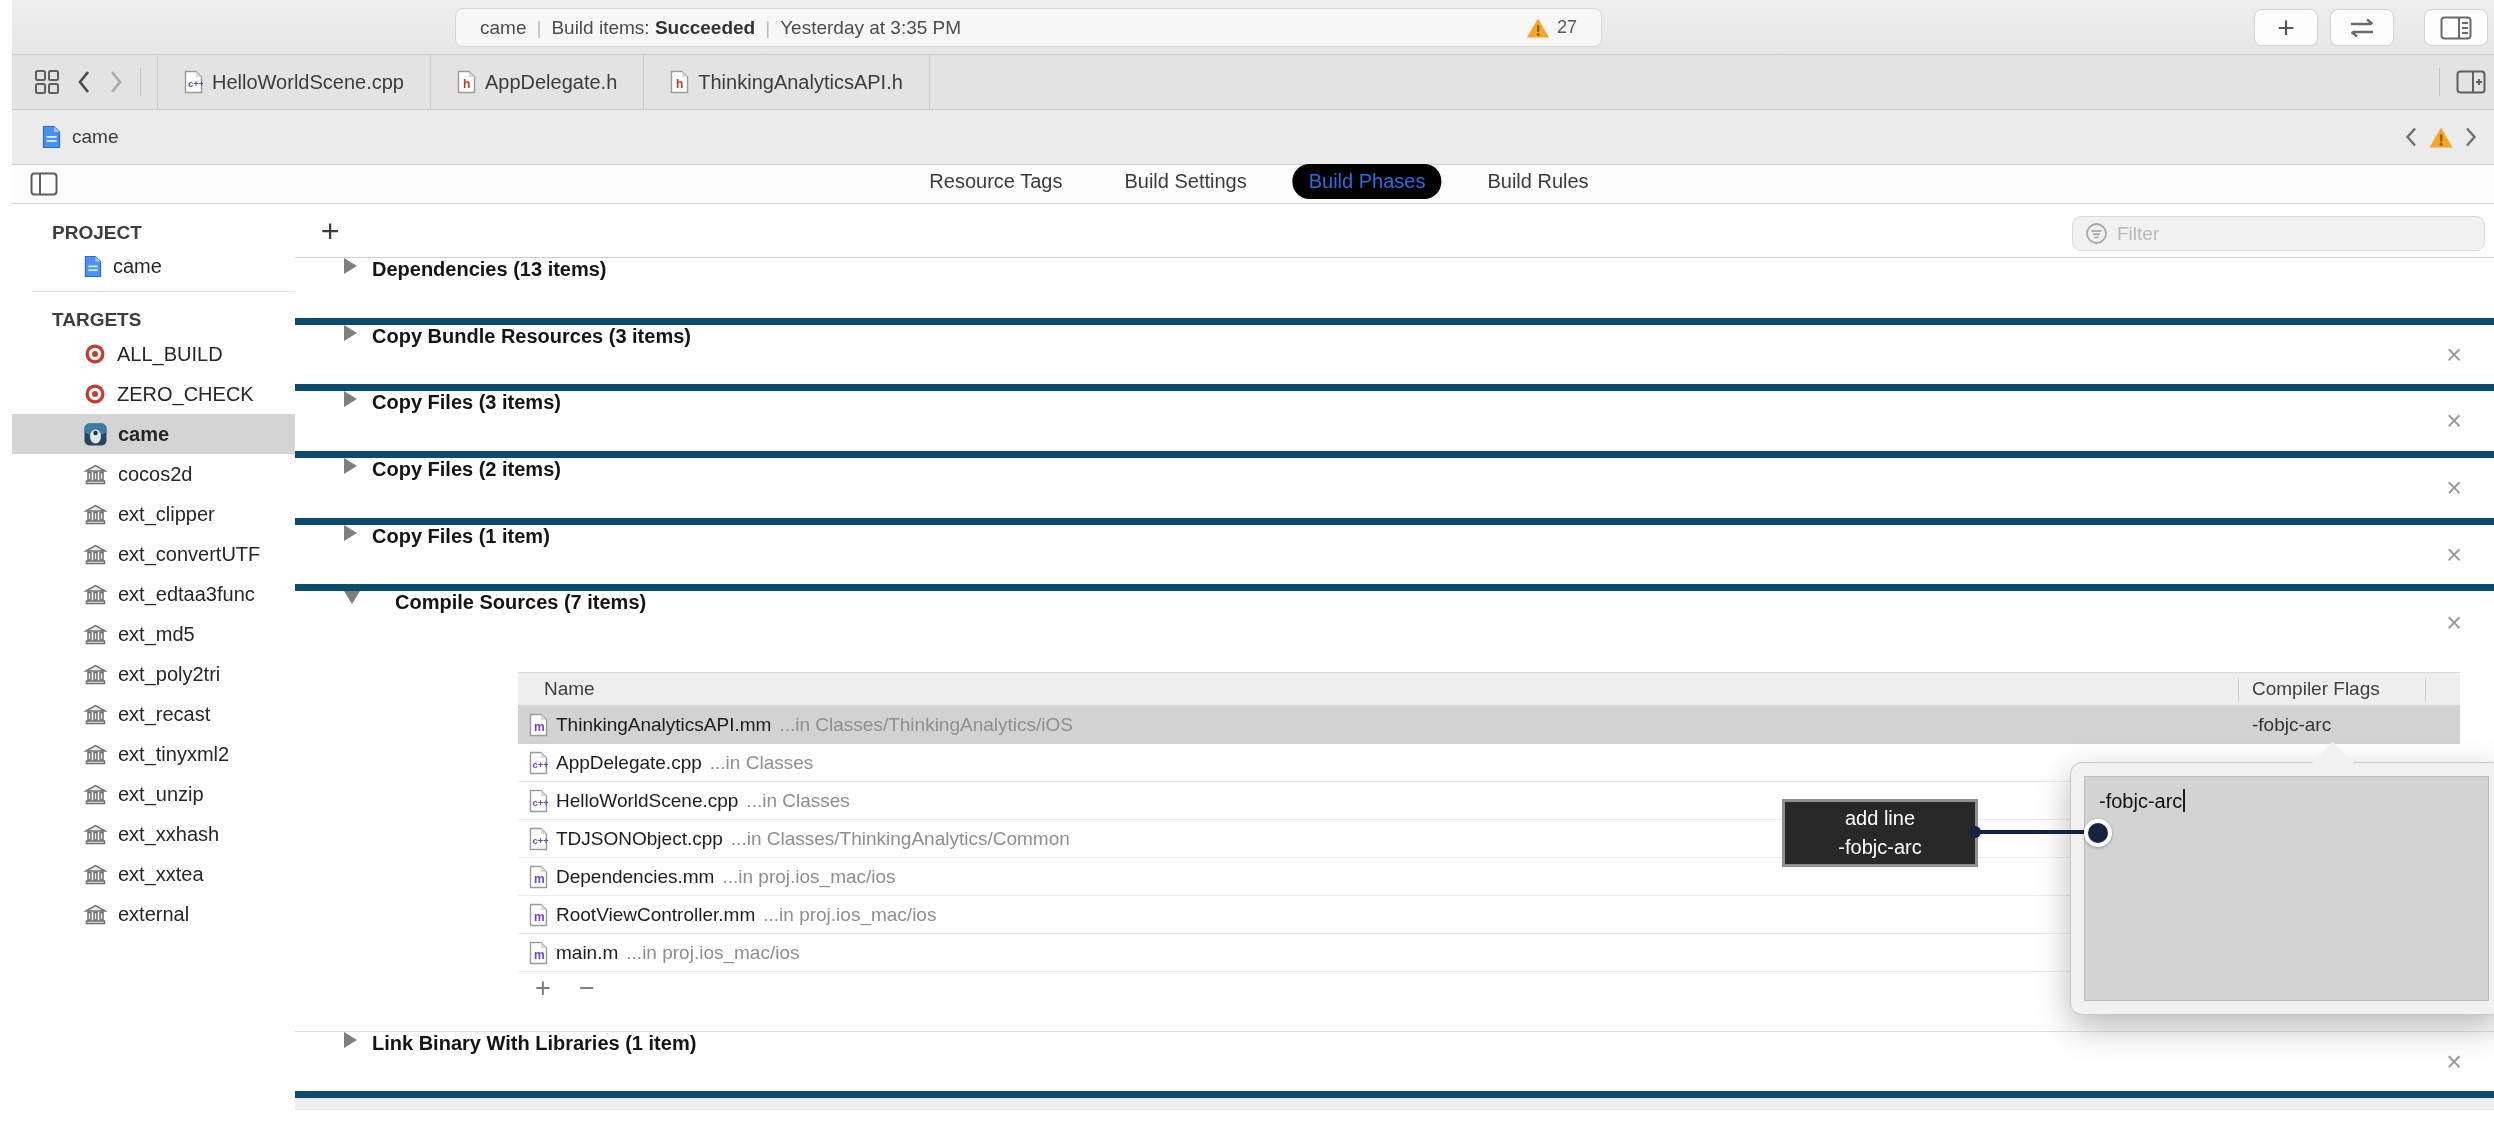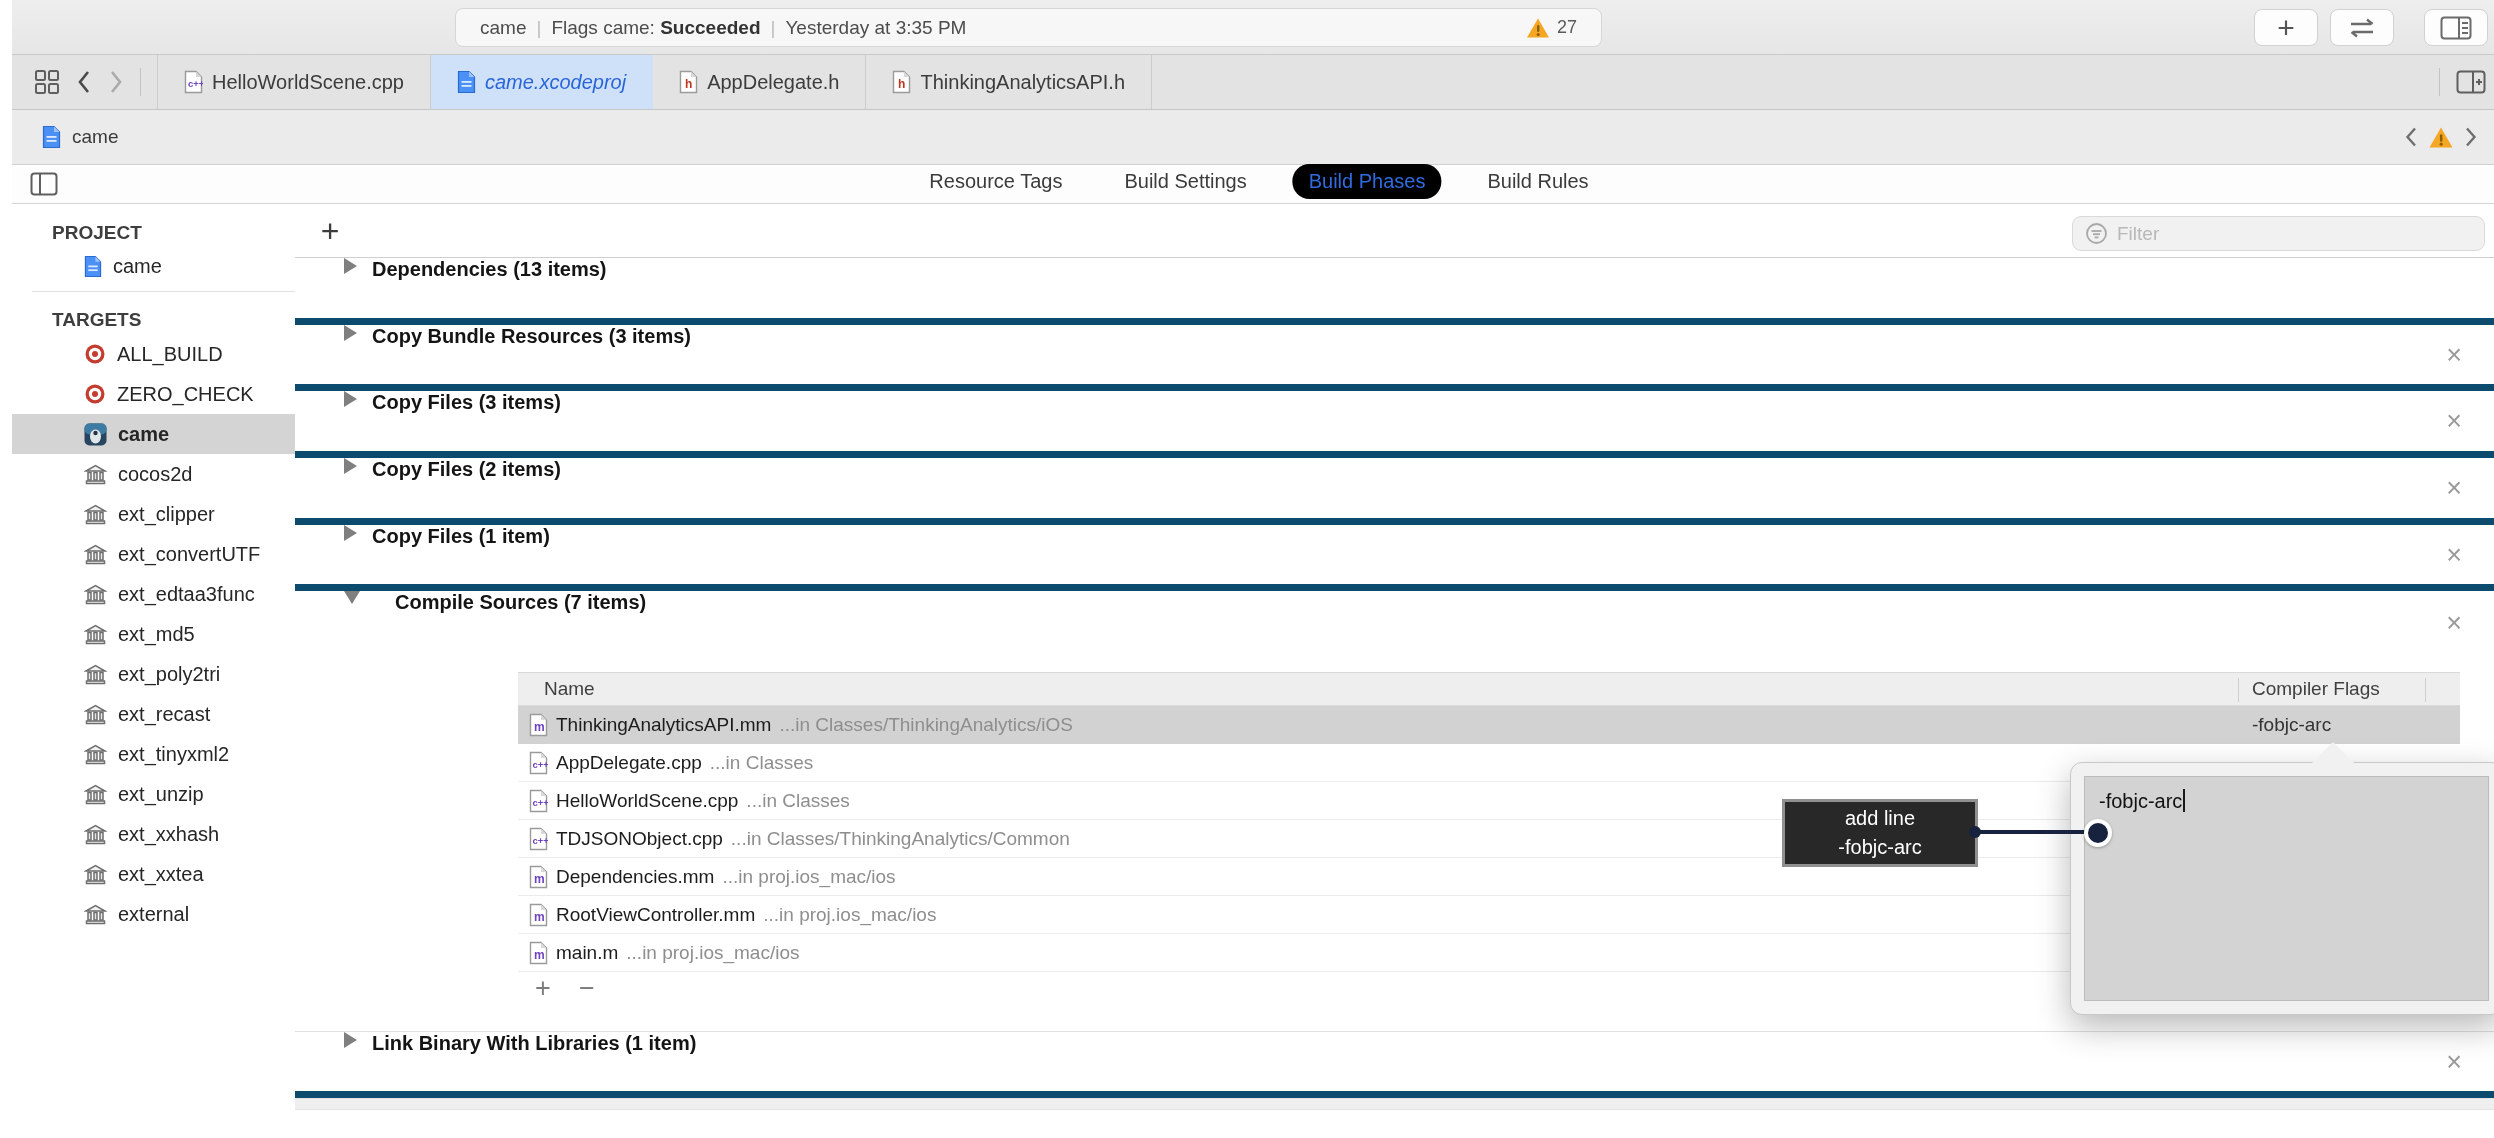--- a/index.html
+++ b/index.html
@@ -132,21 +132,21 @@
 </style>
 </head>
 <body>
 
 <div class="app">
 
   <div class="toolbar">
     <div class="activity-pill">
       <span>came</span>
       <span class="sep">|</span>
-      <span>Flags came:</span>&nbsp;
+      <span>Build items:</span>&nbsp;
       <b>Succeeded</b>
       <span class="sep">|</span>
       <span>Yesterday at 3:35 PM</span>
       <span class="pill-warn">
         <span>
           <svg width="24" height="22" viewBox="0 0 24 22">
               <path d="M12 1.5 L23 20.5 L1 20.5 Z" fill="#f5a623"></path>
               <rect x="11" y="8" width="2.4" height="7" rx="1.2" fill="#8a6100"></rect>
               <circle cx="12.2" cy="17.4" r="1.5" fill="#8a6100"></circle>
             </svg>
@@ -205,31 +205,20 @@
 
     <div class="ftab first">
       <span>
         <svg width="19" height="24" viewBox="0 0 19 24">
             <path d="M1.5 1.5 H12 L17.5 7 V22.5 H1.5 Z" fill="#fff" stroke="#9a9a9a" stroke-width="1.4"></path>
             <path d="M12 1.5 L17.5 7 H12 Z" fill="#d8d8d8"></path>
             <text x="4" y="17" font-size="9.5" font-weight="bold" fill="#6f42c1" font-family="Liberation Sans,sans-serif">c++</text>
           </svg>
       </span>
       <span>HelloWorldScene.cpp</span>
-    </div>
-    <div class="ftab active">
-      <span>
-        <svg width="19" height="24" viewBox="0 0 19 24">
-            <path d="M1.5 1.5 H12 L17.5 7 V22.5 H1.5 Z" fill="#4a90f5" stroke="#2a6ad1" stroke-width="1.2"></path>
-            <path d="M12 1.5 L17.5 7 H12 Z" fill="#9ec3fa"></path>
-            <rect x="4.5" y="11" width="10" height="1.8" fill="#dceafe"></rect>
-            <rect x="4.5" y="15" width="10" height="1.8" fill="#dceafe"></rect>
-          </svg>
-      </span>
-      <span>came.xcodeproj</span>
     </div>
     <div class="ftab">
       <span>
         <svg width="19" height="24" viewBox="0 0 19 24">
             <path d="M1.5 1.5 H12 L17.5 7 V22.5 H1.5 Z" fill="#fff" stroke="#9a9a9a" stroke-width="1.4"></path>
             <path d="M12 1.5 L17.5 7 H12 Z" fill="#d8d8d8"></path>
             <text x="6" y="18" font-size="12" font-weight="bold" fill="#c0361f" font-family="Liberation Sans,sans-serif">h</text>
           </svg>
       </span>
       <span>AppDelegate.h</span>

